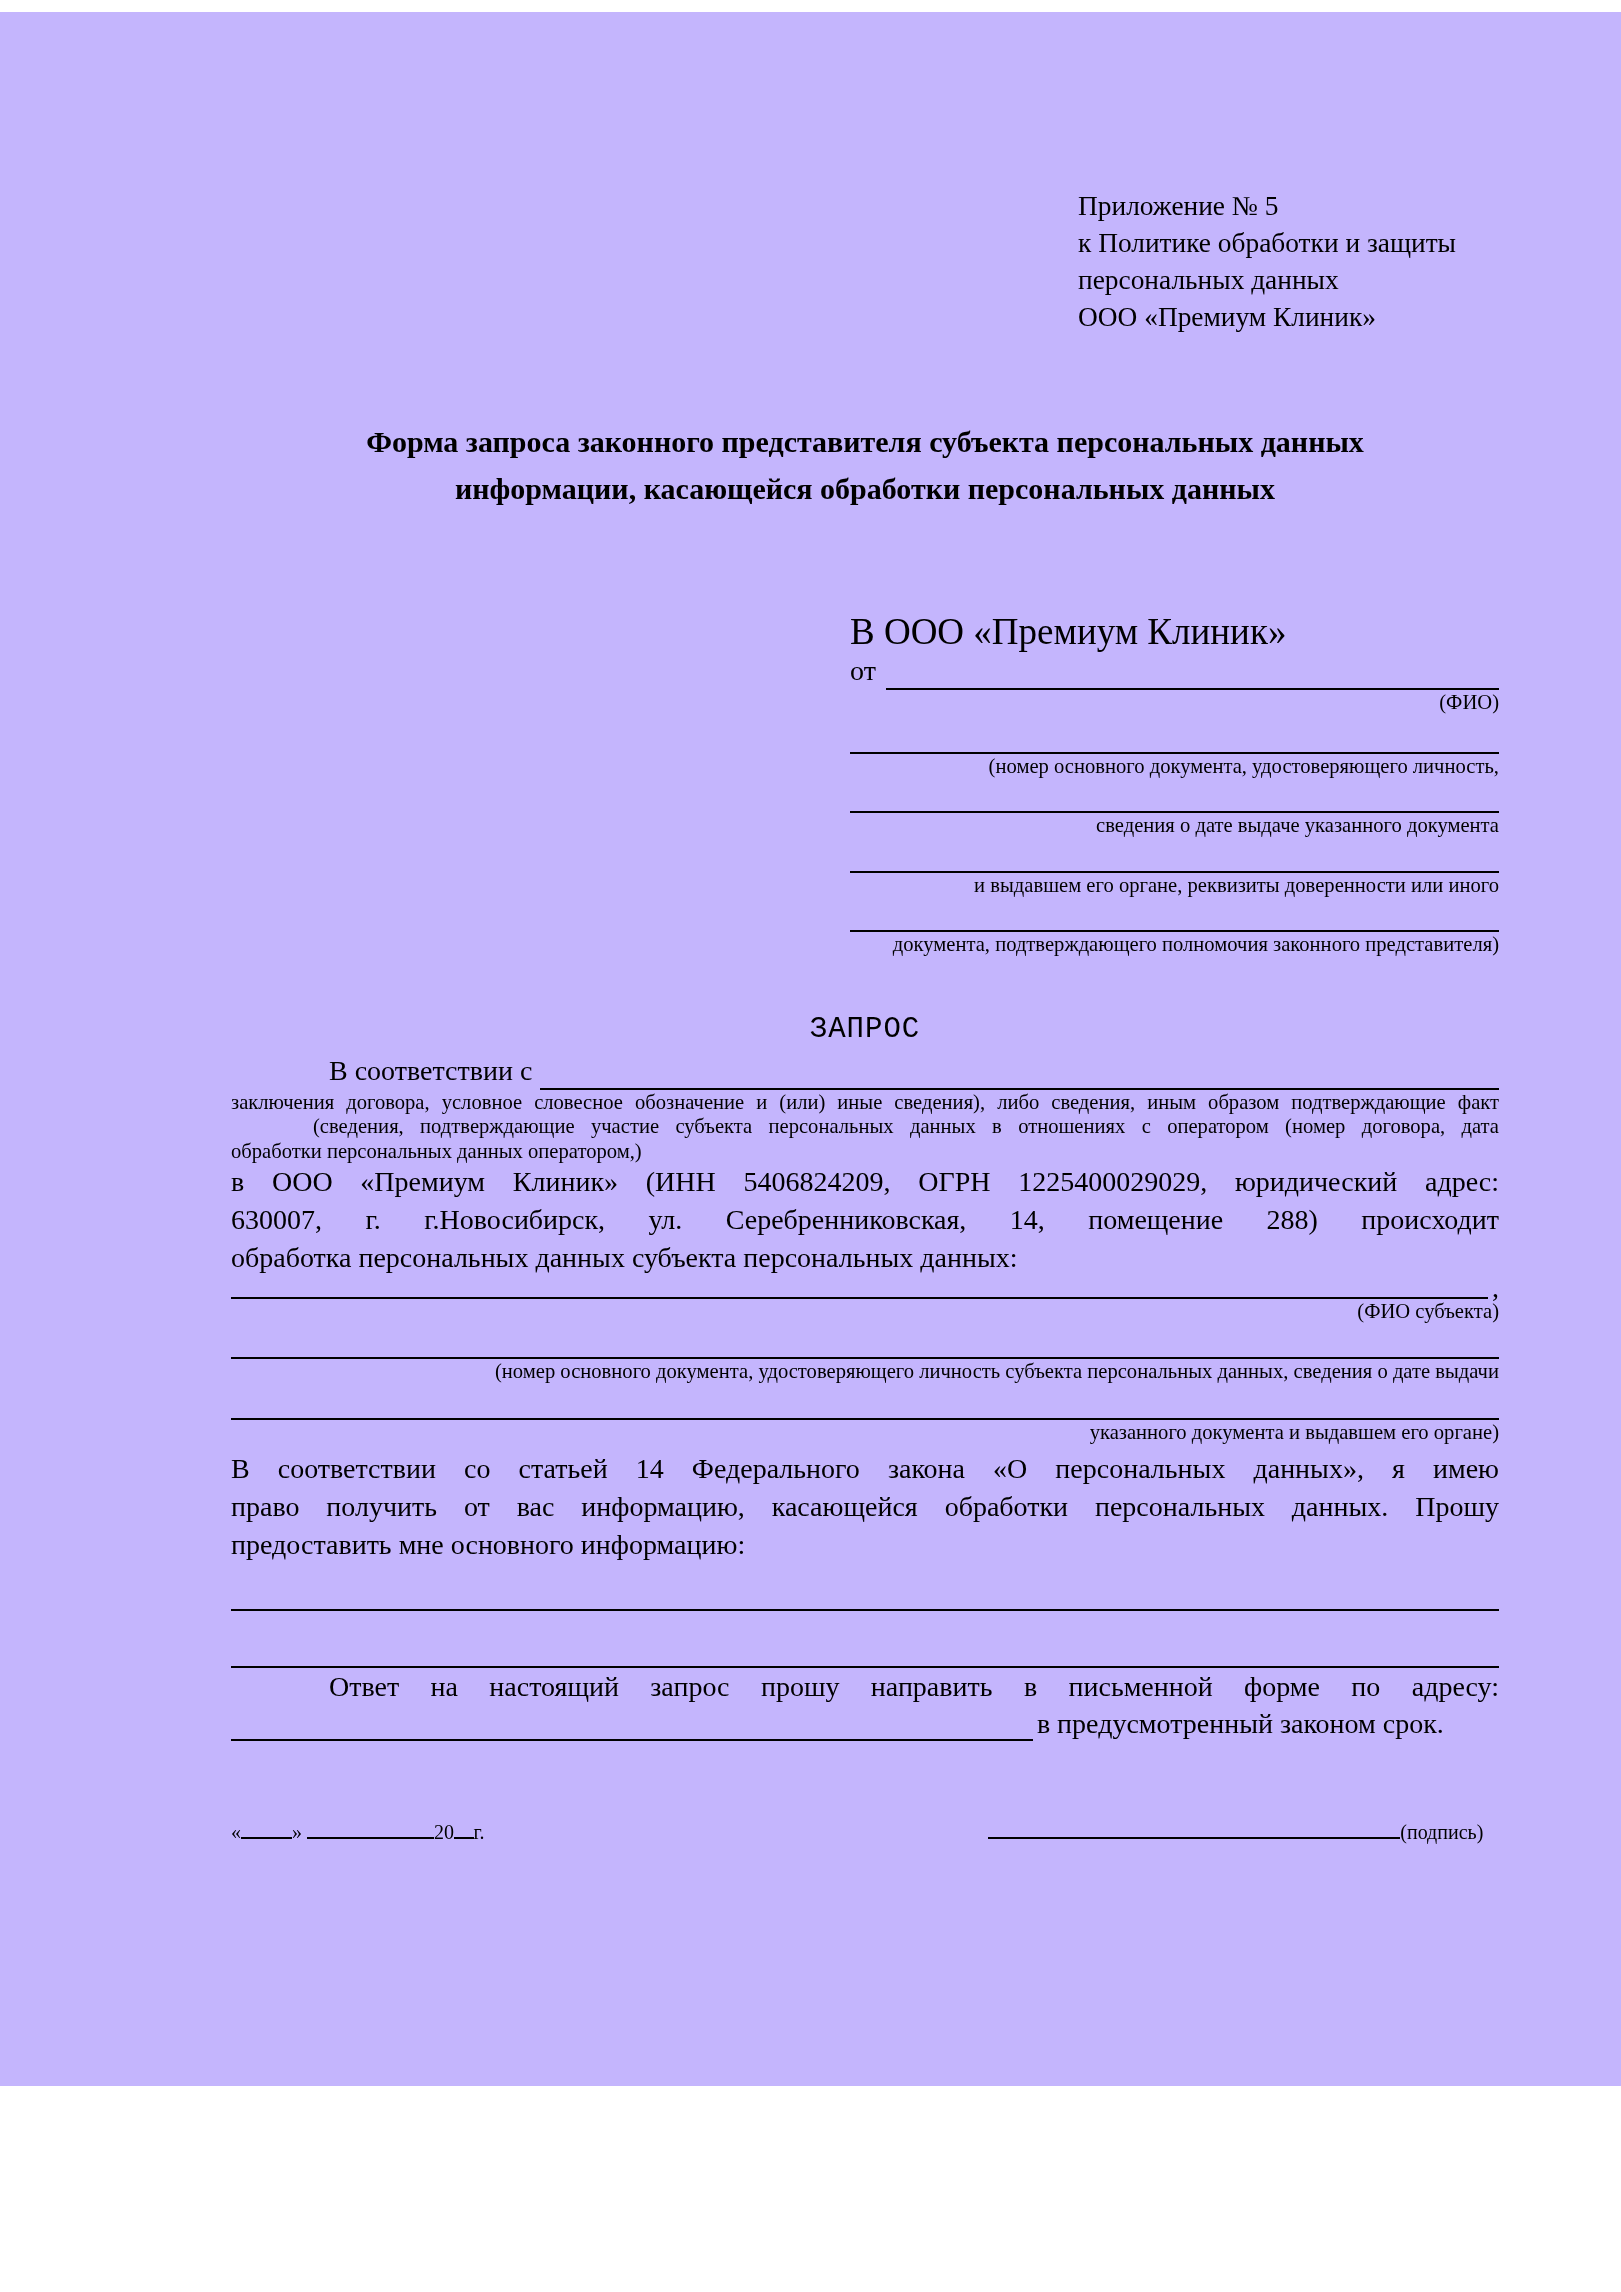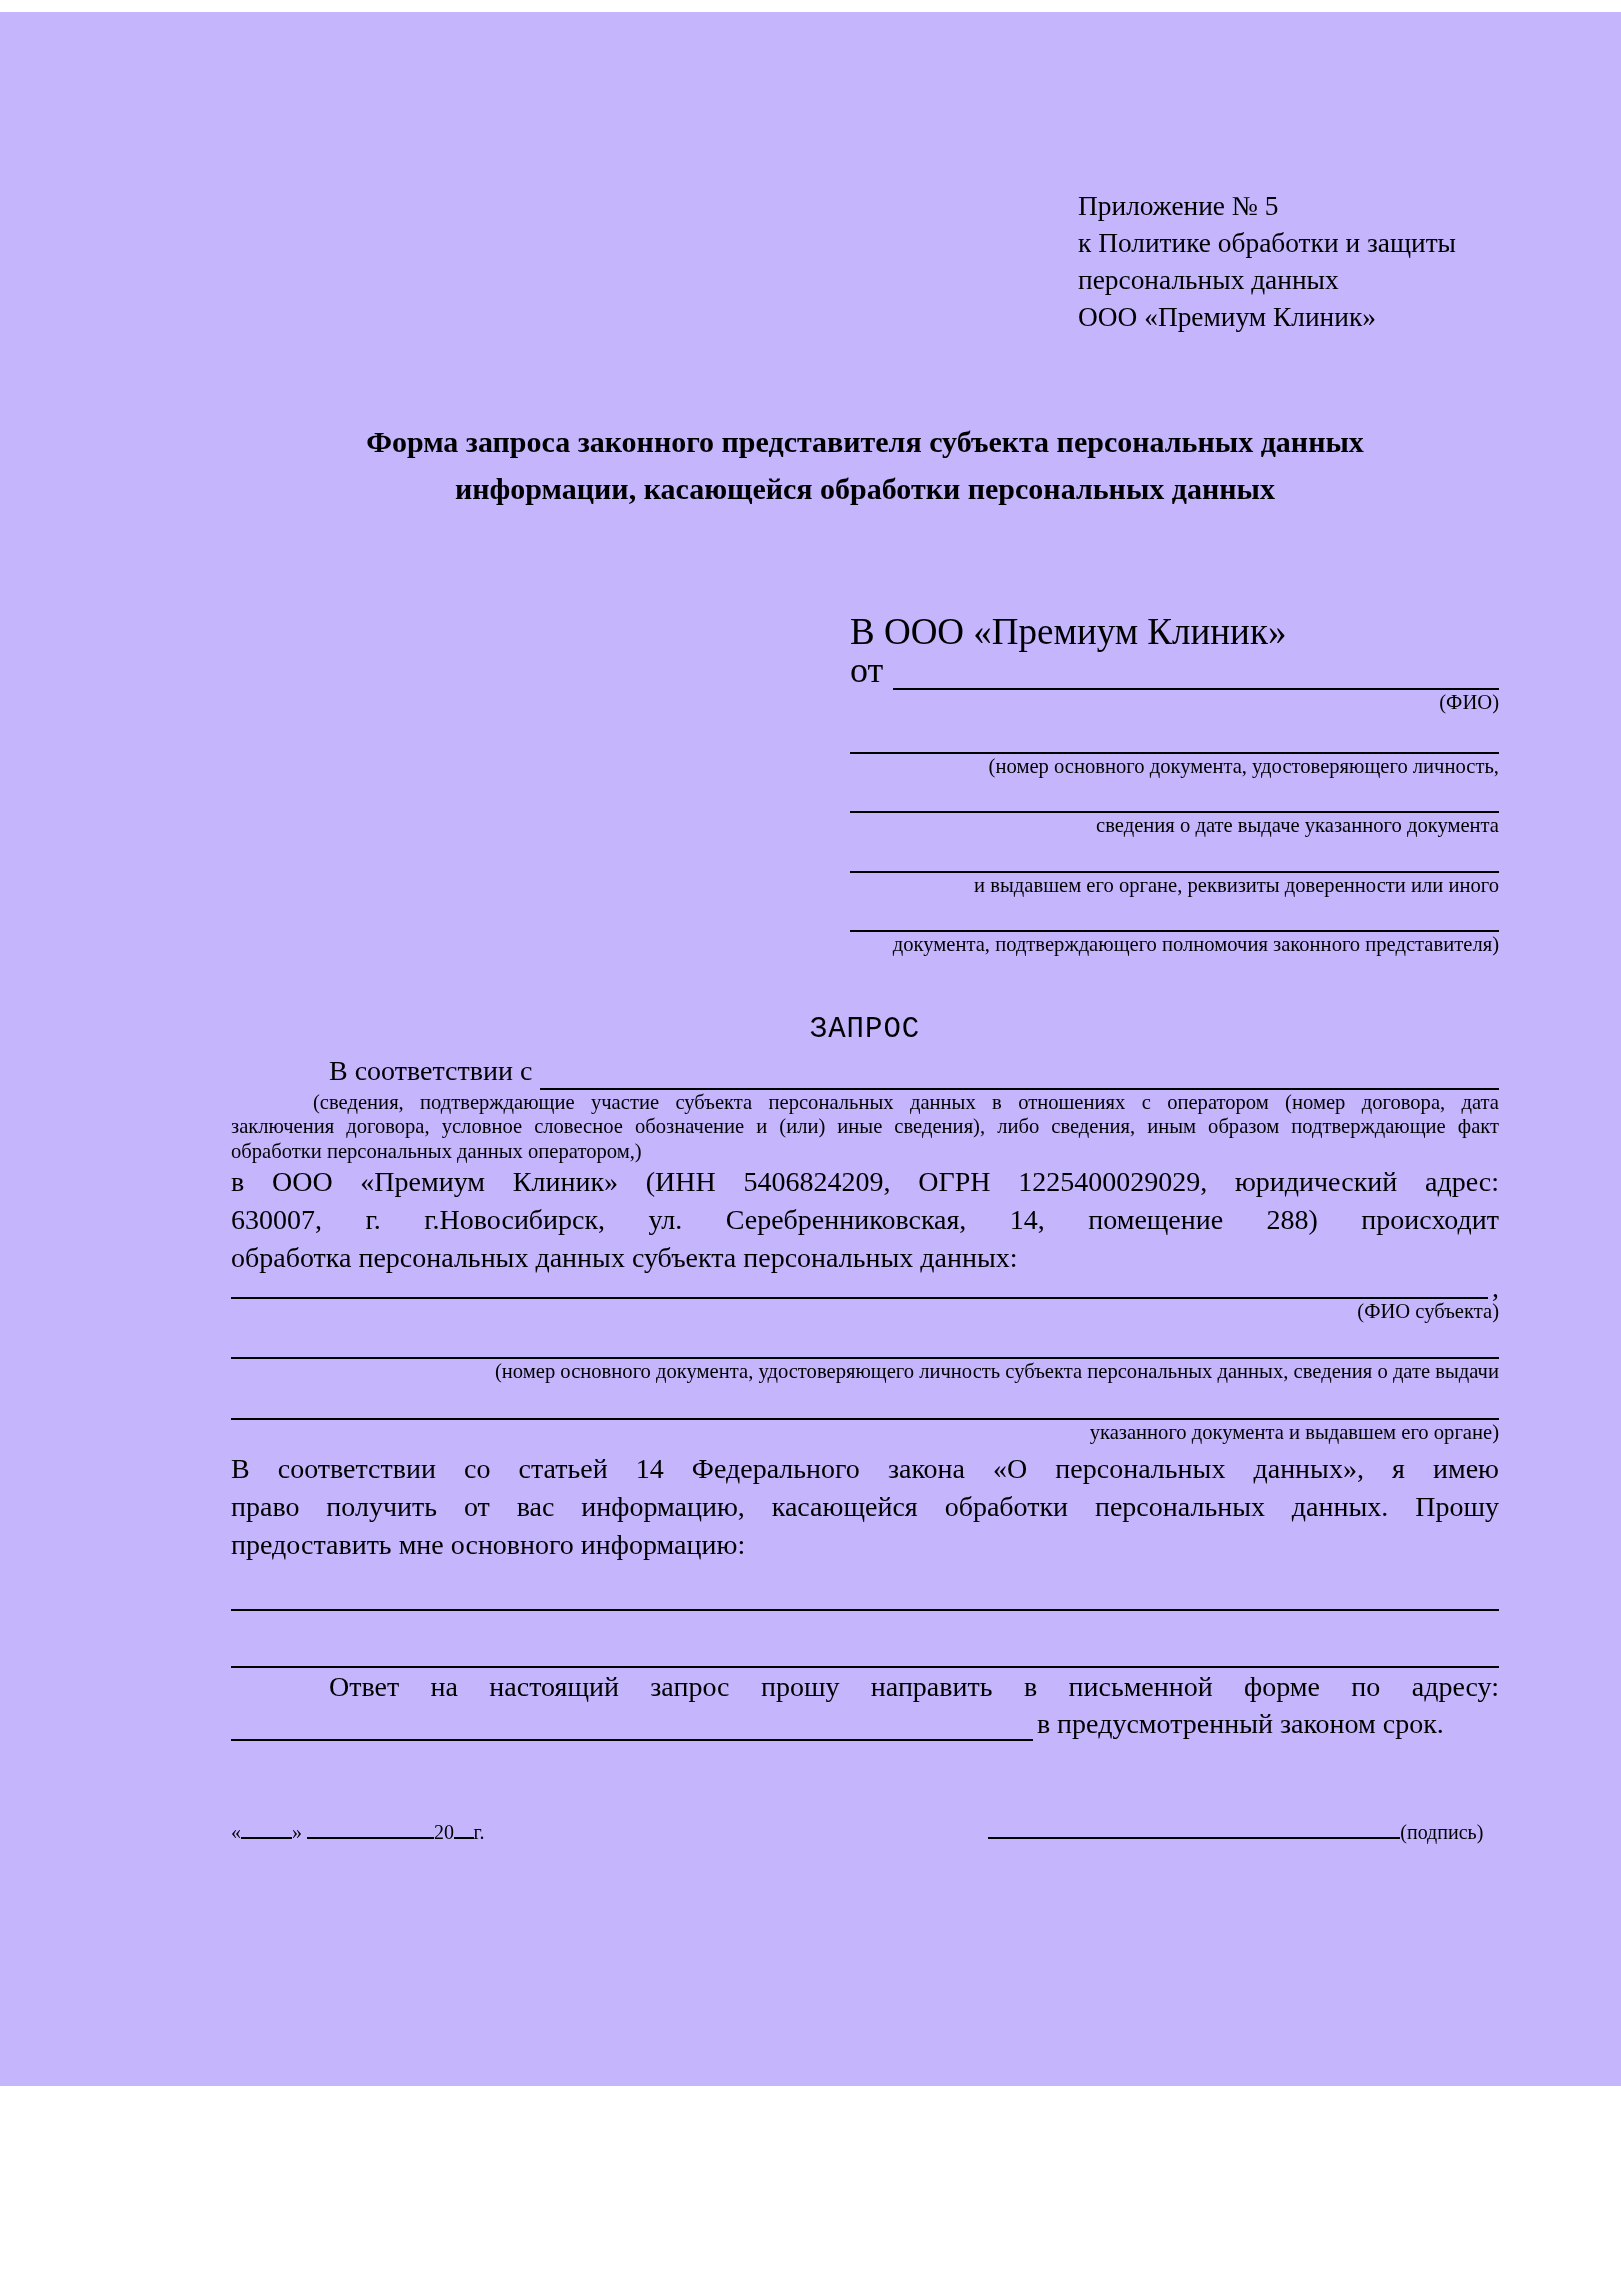--- a/index.html
+++ b/index.html
@@ -22,21 +22,21 @@
   
   .hdr { width:421px; margin-left:auto; font-size:27.4px; line-height:37px; text-align:left; }
 
   
   .title { margin-top:82px; text-align:center; font-weight:bold; font-size:30px; line-height:47px; }
 
   
   .addr { margin-top:100px; margin-left:619px; width:649px; }
   .addr .to-line { font-size:37px; line-height:39px; }
   .from-row { display:flex; align-items:flex-end; height:39px; }
-  .from-row .lbl { font-size:36px; line-height:39px; white-space:nowrap; padding-right:9.8px; }
+  .from-row .lbl { font-size:28px; line-height:39px; white-space:nowrap; padding-right:9.8px; }
   .from-row .ln { flex:1; border-bottom:2.9px solid #000; height:33px; }
 
   .write-line { border-bottom:2.9px solid #000; }
   .h36 { height:35px; } .h37 { height:36px; } .h40 { height:39px; } .h48 { height:47px; } .h58 { height:57px; }
 
   
   .zapros { margin-top:53px; text-align:center; font-size:29px; line-height:39px; letter-spacing:1px;font-family:Liberation Mono, monospace; }
   .fillrow { display:flex; align-items:flex-end; }
   .accordance { height:41px; }
   .accordance .txt { font-size:28px; line-height:39px; white-space:nowrap; padding-left:98px; padding-right:7.8px; }
@@ -104,22 +104,22 @@
     </div>
 
     <div class="zapros">ЗАПРОС</div>
 
     <div class="fillrow accordance">
       <span class="txt">В соответствии с</span>
       <span class="ln"></span>
     </div>
 
     <div class="cap-par">
+      <div class="jline">заключения договора, условное словесное обозначение и (или) иные сведения), либо сведения, иным образом подтверждающие факт</div>
       <div class="jline ind">(сведения, подтверждающие участие субъекта персональных данных в отношениях с оператором (номер договора, дата</div>
-      <div class="jline">заключения договора, условное словесное обозначение и (или) иные сведения), либо сведения, иным образом подтверждающие факт</div>
       <div class="jlast">обработки персональных данных оператором,)</div>
     </div>
 
     <div class="body-txt">
       <div class="jline">в ООО «Премиум Клиник» (ИНН 5406824209, ОГРН 1225400029029, юридический адрес:</div>
       <div class="jline">630007, г. г.Новосибирск, ул. Серебренниковская, 14, помещение 288) происходит</div>
       <div class="jlast">обработка персональных данных субъекта персональных данных:</div>
     </div>
 
     <div class="comma-row">

